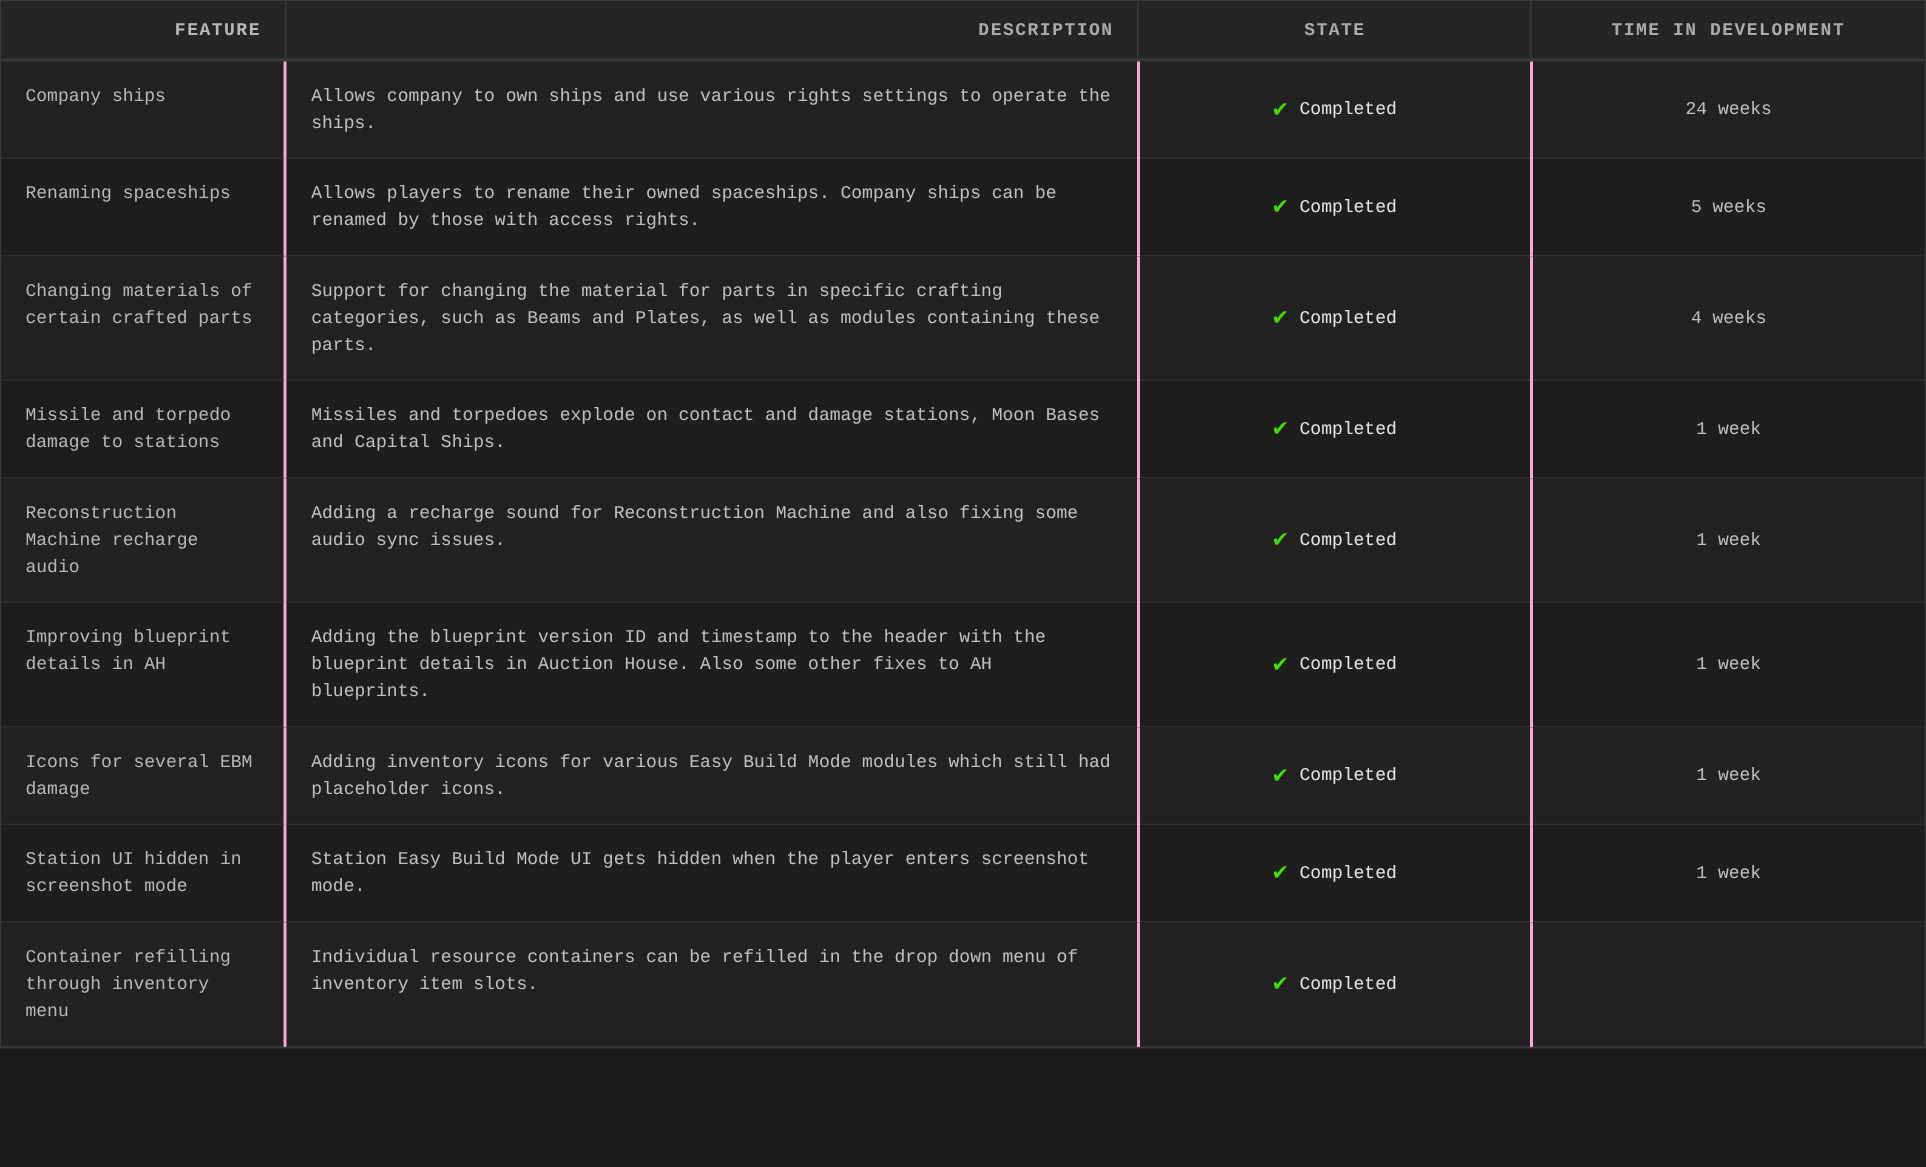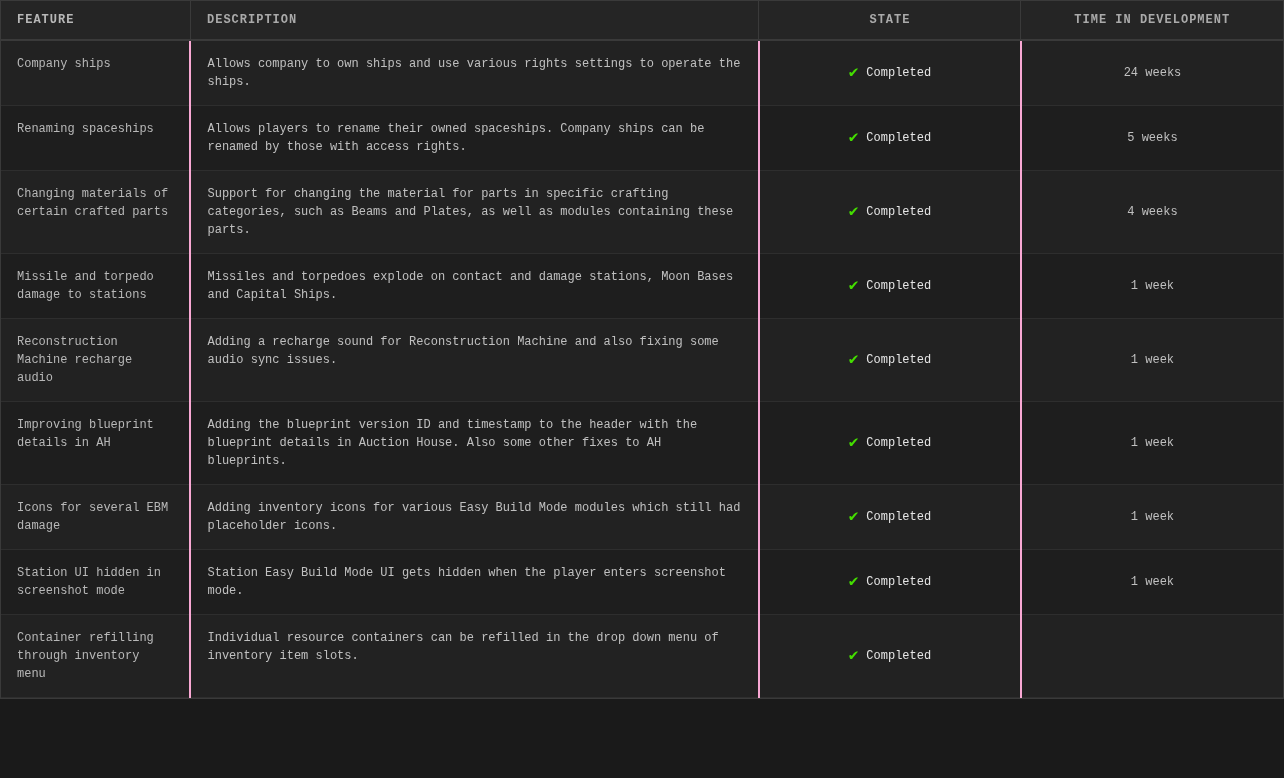--- a/index.html
+++ b/index.html
@@ -26,21 +26,21 @@
       width: 100%;
       border-collapse: collapse;
     }
 
     thead tr {
       background-color: #252525;
     }
 
     thead th {
       padding: 12px 16px;
-      text-align: left;
+      text-align: right;
       font-size: 12px;
       font-weight: bold;
       color: #aaaaaa;
       letter-spacing: 1px;
       text-transform: uppercase;
       border-right: 1px solid #3a3a3a;
       border-bottom: 2px solid #3a3a3a;
     }
 
     thead th:last-child {

